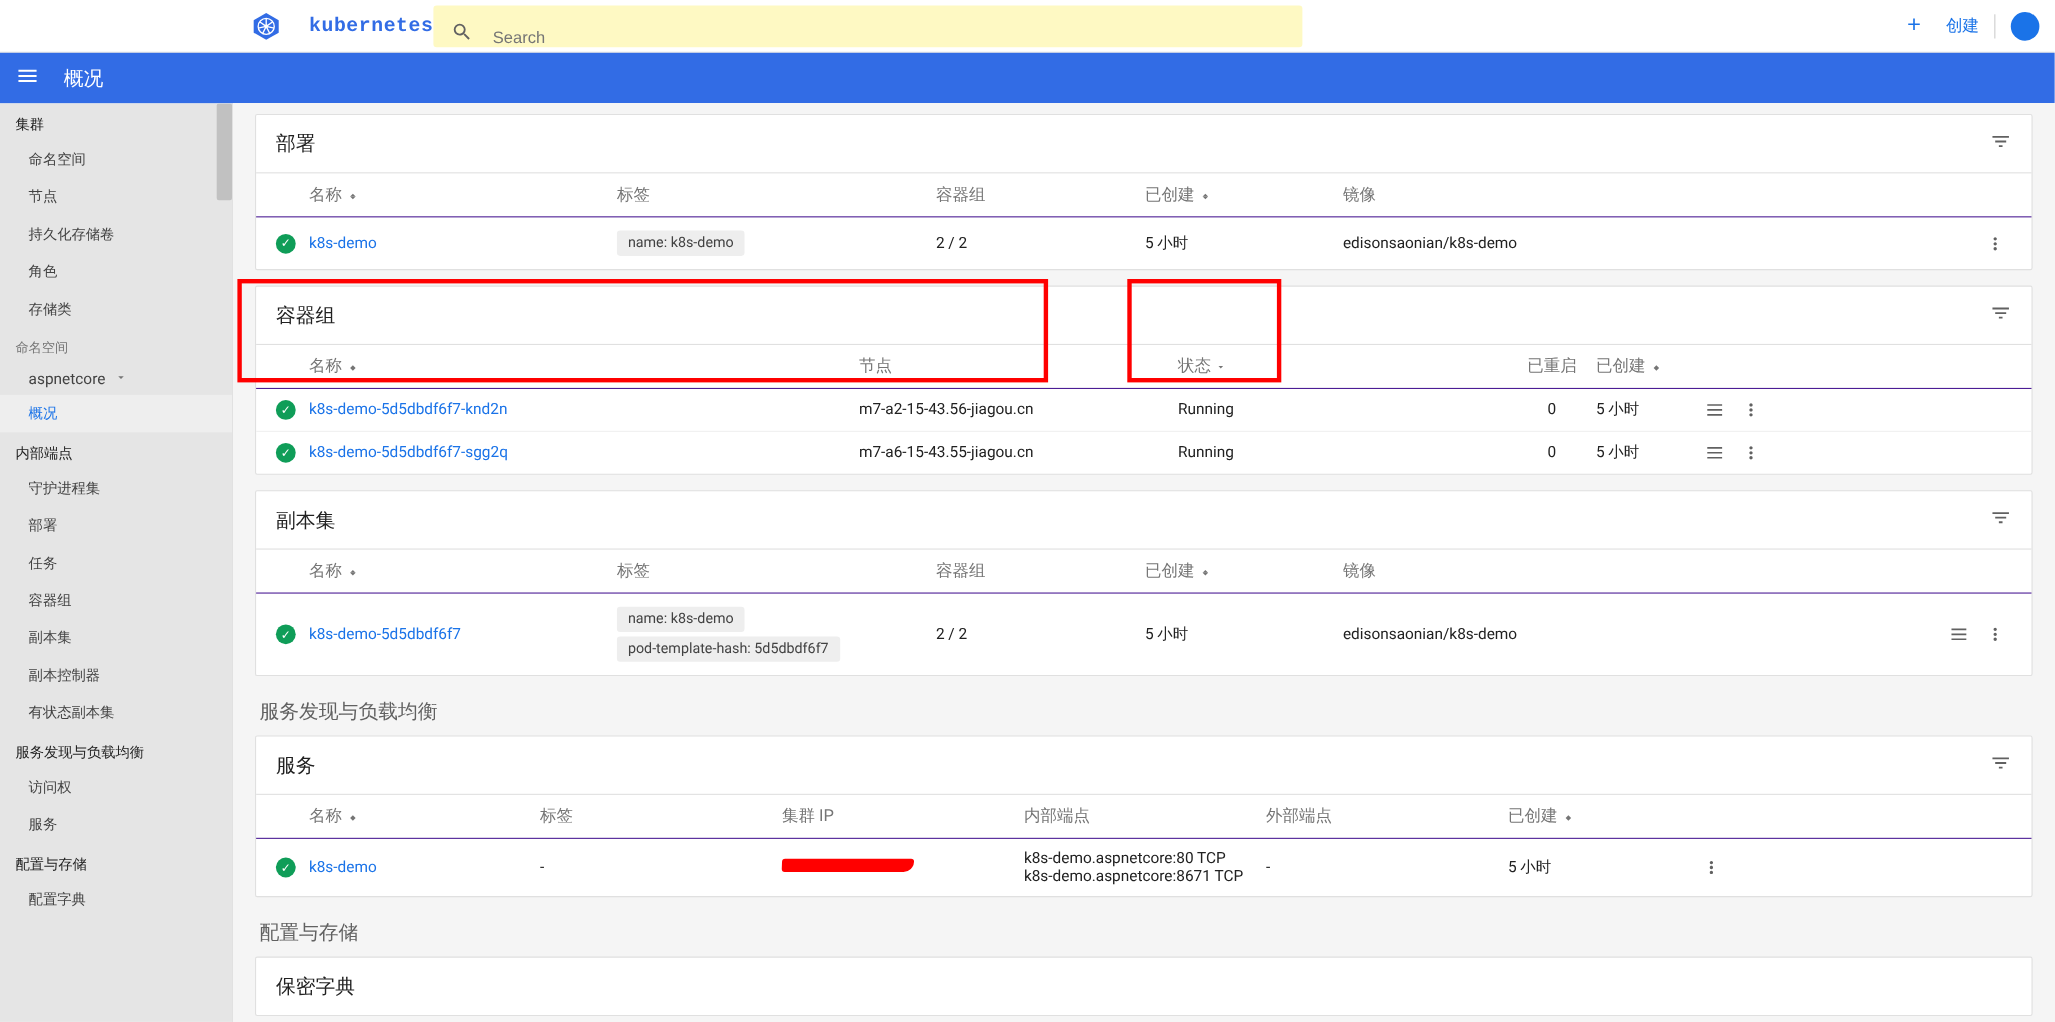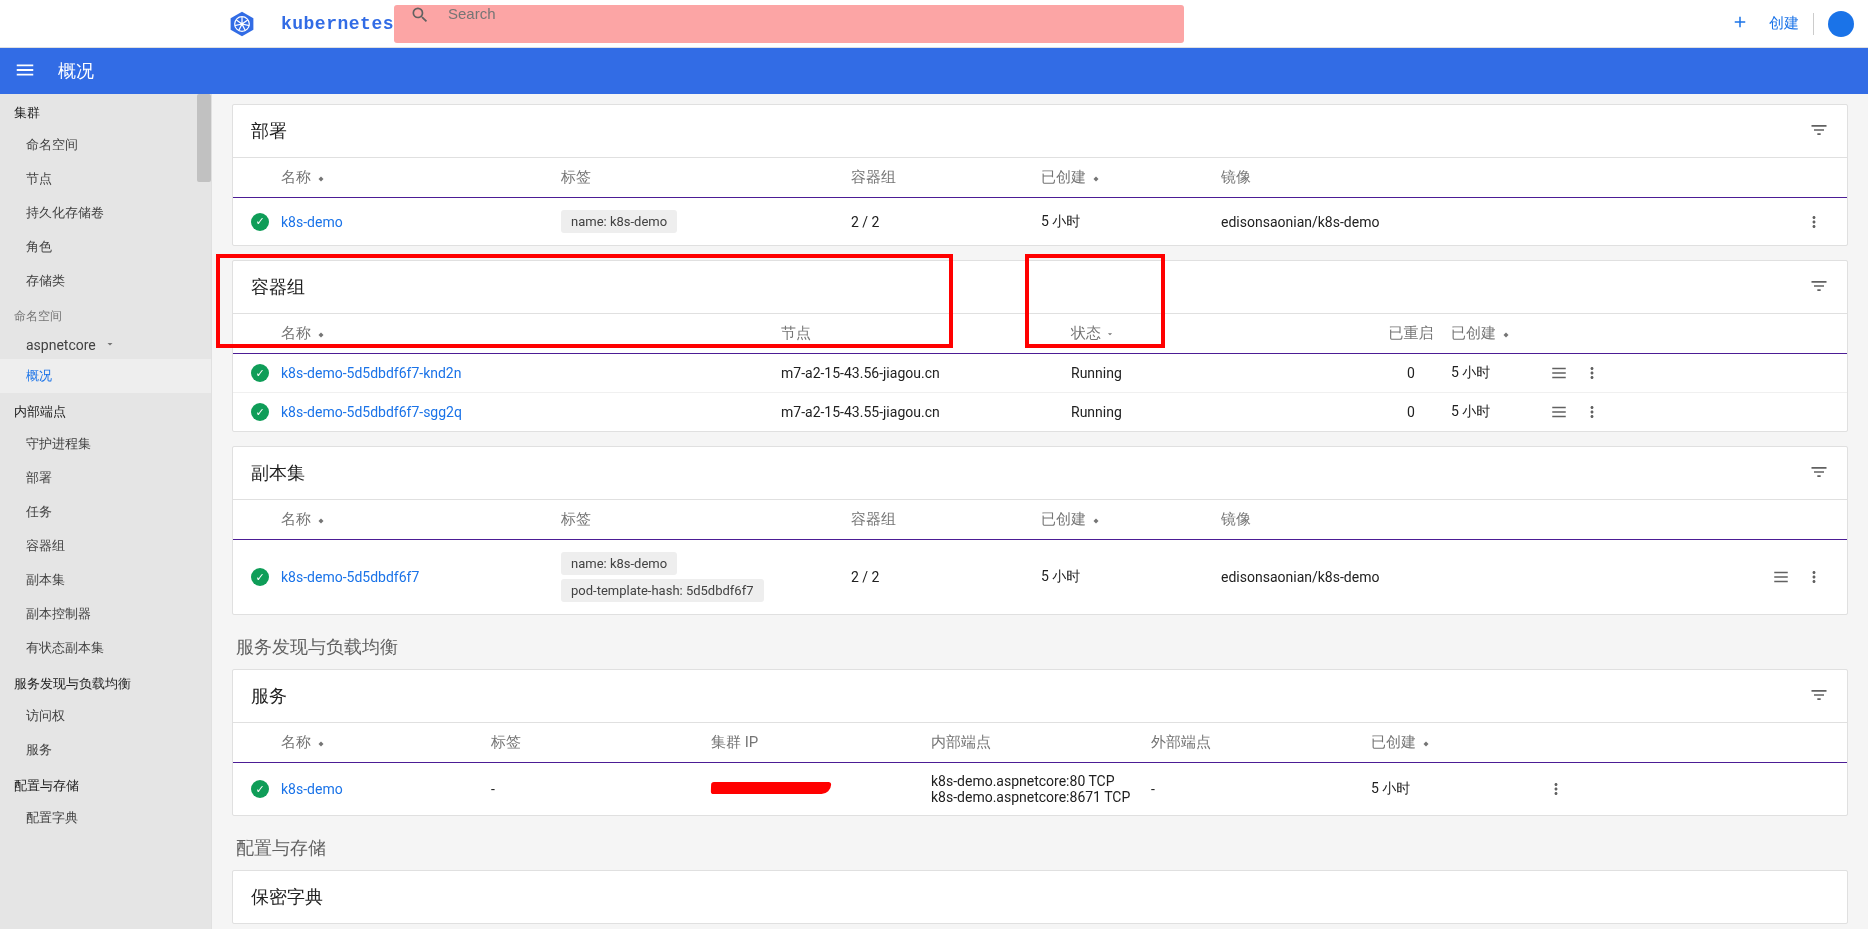--- a/index.html
+++ b/index.html
@@ -3,21 +3,21 @@
 <meta charset="utf-8">
 <style>
   * { box-sizing: border-box; margin: 0; padding: 0; }
   body { font-family: Roboto, "Helvetica Neue", Arial, sans-serif; font-size: 14px; color: #212121; background: #fff; width: 1868px; height: 929px; overflow: hidden; }
 
   .topbar { display: flex; align-items: center; height: 48px; background: #fff; border-bottom: 1px solid #e0e0e0; padding: 0 14px; }
   .logo { display: flex; align-items: center; gap: 26px; width: 380px; justify-content: flex-end; }
   .logo-icon { width: 26px; height: 26px; display: flex; align-items: center; justify-content: center; }
   .logo-text { color: #326ce5; font-weight: bold; font-size: 18px; font-family: "Courier New", monospace; letter-spacing: 0.5px; }
   .search-wrap { flex: 0 0 790px; }
-  .search { display: flex; align-items: flex-start; background: #fca5a5; border-radius: 3px; height: 38px; padding: 0 16px; gap: 18px; }
+  .search { display: flex; align-items: flex-end; background: #fef9c3; border-radius: 3px; height: 38px; padding: 0 16px; gap: 18px; }
   .search svg { fill: #616161; }
   .search input { border: none; background: transparent; outline: none; font-size: 15px; color: #616161; width: 100%; }
   .top-right { margin-left: auto; display: flex; align-items: center; gap: 14px; }
   .create-btn { color: #1a73e8; display: flex; align-items: center; gap: 20px; font-size: 15px; cursor: pointer; }
   .divider-v { width: 1px; height: 22px; background: #ccc; }
   .avatar { width: 26px; height: 26px; border-radius: 50%; background: #1a73e8; }
 
   .bluebar { display: flex; align-items: center; height: 46px; background: #326ce5; color: #fff; padding: 0 14px; gap: 22px; }
   .menu-icon svg { fill: #fff; }
   .blue-title { font-size: 18px; }
@@ -245,21 +245,21 @@
             <svg width="18" height="18" viewBox="0 0 24 24">
               <path d="M12 8c1.1 0 2-.9 2-2s-.9-2-2-2-2 .9-2 2 .9 2 2 2zm0 2c-1.1 0-2 .9-2 2s.9 2 2 2 2-.9 2-2-.9-2-2-2zm0 6c-1.1 0-2 .9-2 2s.9 2 2 2 2-.9 2-2-.9-2-2-2z"></path>
             </svg>
           </div>
       </div>
       <div class="tbl-row">
         <div class="col-status">
             <span class="status-ok">✓</span>
           </div>
         <div style="width:500px"><span class="link">k8s-demo-5d5dbdf6f7-sgg2q</span></div>
-        <div class="col-node">m7-a2-15-43.55-jiagou.cn</div>
+        <div class="col-node">m7-a6-15-43.55-jiagou.cn</div>
         <div class="col-state">Running</div>
         <div class="col-restart">0</div>
         <div class="col-created2">5 小时</div>
         <div class="col-logs row-action">
             <svg width="18" height="18" viewBox="0 0 24 24">
               <path d="M3 5h18v2H3zm0 6h18v2H3zm0 6h18v2H3z"></path>
             </svg>
           </div>
         <div class="col-menu row-action">
             <svg width="18" height="18" viewBox="0 0 24 24">

